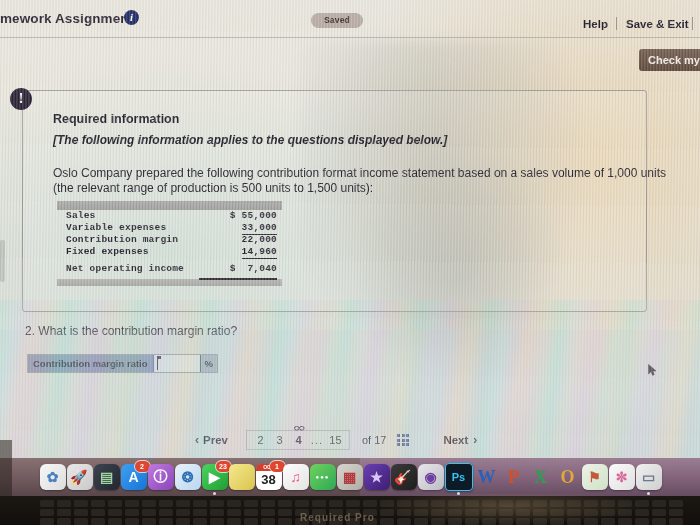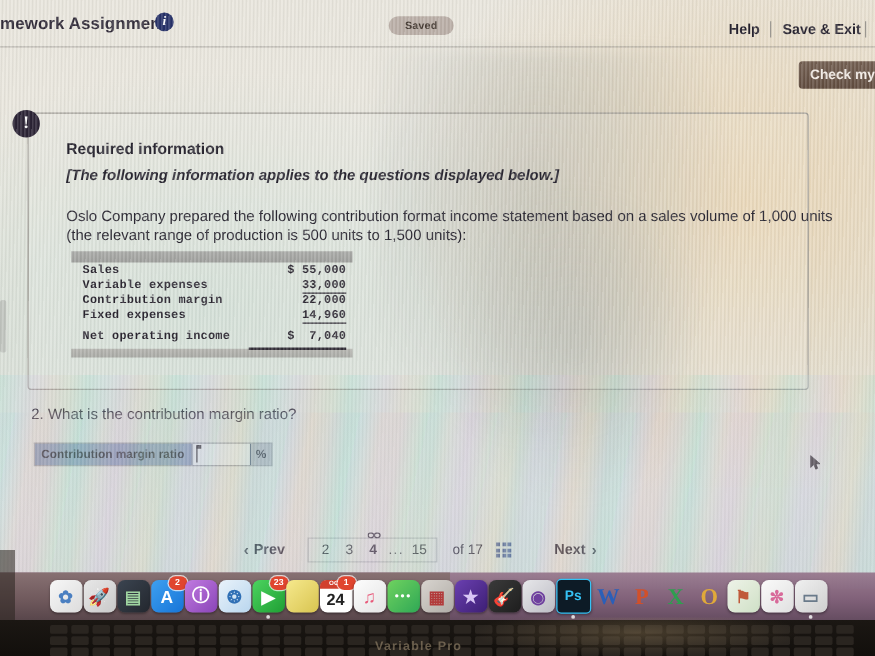--- a/index.html
+++ b/index.html
@@ -324,21 +324,21 @@
     <div class="dicon" style="background: linear-gradient(135deg, rgb(247, 247, 247), rgb(220, 220, 220)); color: rgb(74, 127, 193);">✿</div>
     <div class="dicon" style="background: linear-gradient(135deg, rgb(232, 232, 232), rgb(201, 201, 201)); color: rgb(90, 90, 90);">🚀</div>
     <div class="dicon" style="background: linear-gradient(135deg, rgb(59, 68, 80), rgb(35, 39, 46)); color: rgb(159, 212, 160);">▤</div>
     <div class="dicon" style="background: linear-gradient(135deg, rgb(62, 160, 240), rgb(23, 117, 216)); color: rgb(255, 255, 255);">A<span class="badge">2</span></div>
     <div class="dicon" style="background: linear-gradient(135deg, rgb(192, 122, 224), rgb(138, 69, 184)); color: rgb(255, 255, 255);">ⓘ</div>
     <div class="dicon" style="background: linear-gradient(135deg, rgb(233, 242, 250), rgb(185, 214, 238)); color: rgb(47, 111, 181);">❂</div>
     <div class="dicon" style="background: linear-gradient(135deg, rgb(76, 212, 95), rgb(31, 158, 52)); color: rgb(255, 255, 255);">▶<span class="badge">23</span><span class="dot"></span></div>
     <div class="dicon" style="background: linear-gradient(135deg, rgb(246, 233, 141), rgb(216, 196, 80)); color: rgb(122, 106, 32);"></div>
     <div class="dicon" style="background: rgb(255, 255, 255); color: rgb(43, 43, 43); flex-direction: column; justify-content: flex-start;">
       <div style="width: 100%; height: 7px; background: rgb(209, 64, 46); color: rgb(255, 255, 255); font-size: 5px; line-height: 7px; text-align: center; font-weight: 700; border-radius: 5px 5px 0px 0px;">OCT</div>
-      <div style="font-size: 13px; line-height: 18px; color: rgb(34, 34, 34); font-weight: 700;">24</div>
+      <div style="font-size: 13px; line-height: 18px; color: rgb(34, 34, 34); font-weight: 700;">38</div>
       <span class="badge">1</span>
     </div>
     <div class="dicon" style="background: linear-gradient(135deg, rgb(253, 253, 253), rgb(228, 228, 228)); color: rgb(232, 90, 122);">♫</div>
     <div class="dicon" style="background: linear-gradient(135deg, rgb(111, 210, 95), rgb(47, 168, 85)); color: rgb(255, 255, 255); font-size: 6px; letter-spacing: 1px;">●●●</div>
     <div class="dicon" style="background: linear-gradient(135deg, rgb(216, 212, 207), rgb(176, 172, 166)); color: rgb(178, 58, 58);">▦</div>
     <div class="dicon" style="background: linear-gradient(135deg, rgb(106, 63, 176), rgb(61, 31, 116)); color: rgb(217, 198, 245);">★</div>
     <div class="dicon" style="background: linear-gradient(135deg, rgb(58, 58, 58), rgb(30, 30, 30)); color: rgb(224, 164, 87);">🎸</div>
     <div class="dicon" style="background: linear-gradient(135deg, rgb(231, 231, 234), rgb(188, 188, 196)); color: rgb(110, 63, 158);">◉</div>
     <div class="dicon" style="background: rgb(13, 27, 38); color: rgb(53, 194, 245); font-size: 11px; border: 1.5px solid rgb(53, 194, 245); border-radius: 4px;">Ps<span class="dot"></span></div>
     <div class="dicon" style="background: transparent; color: rgb(43, 95, 184); box-shadow: none; font-size: 18px; font-family: &quot;Liberation Serif&quot;, serif;">W</div>
@@ -467,13 +467,13 @@
       <div class="key"></div>
       <div class="key"></div>
       <div class="key"></div>
       <div class="key"></div>
       <div class="key"></div>
       <div class="key"></div>
     </div>
   </div>
 <div id="kb-glow"></div>
 <div id="bezel-left"></div>
-<div id="macbook-text">Variable Pro</div>
+<div id="macbook-text">Required Pro</div>
 
 </body></html>

